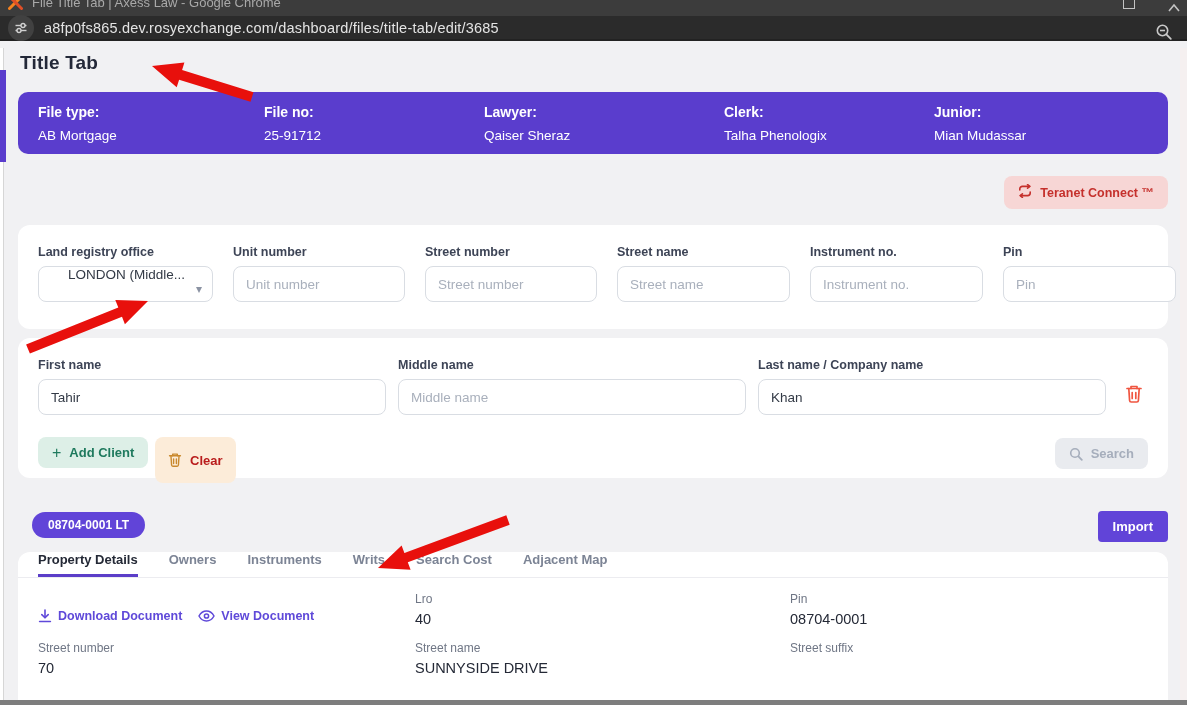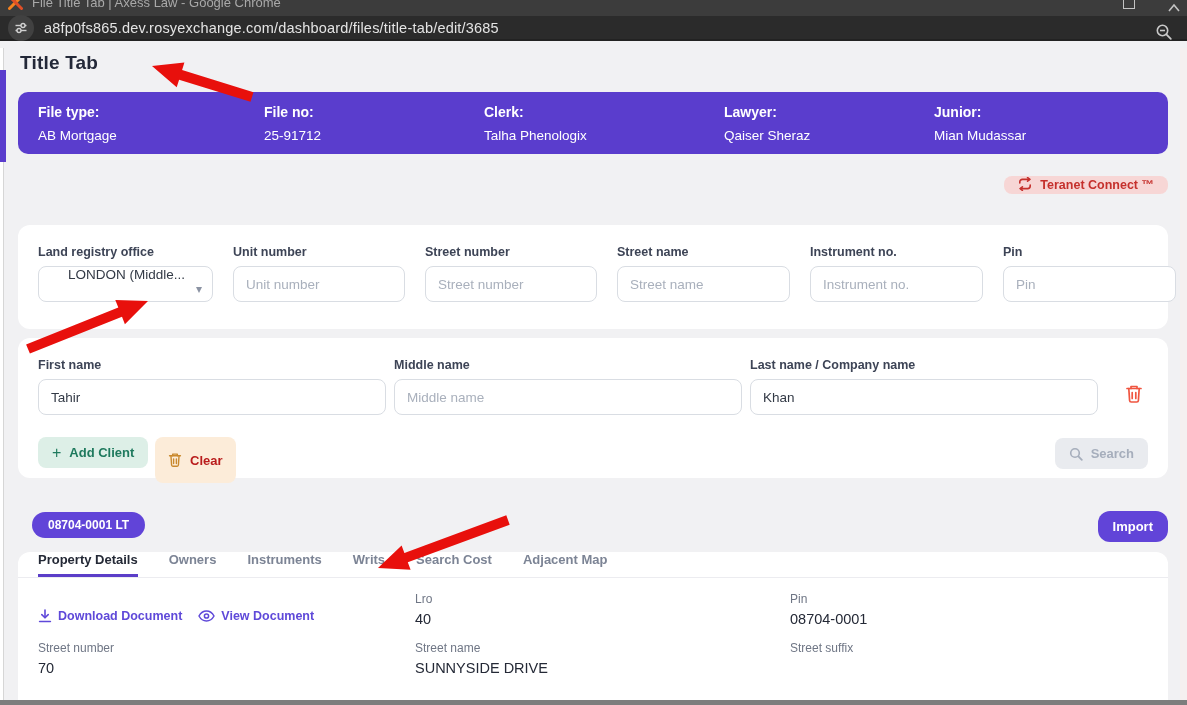--- a/index.html
+++ b/index.html
@@ -52,21 +52,21 @@
   .banner {
     position:absolute; left:18px; top:92px; width:1150px; height:62px;
     background:#5a3dcd; border-radius:10px; color:#fff;
     display:grid; grid-template-columns:226px 220px 240px 210px 1fr;
     padding:12px 0 0 20px;
   }
   .banner .b-label { font-size:14px; font-weight:700; }
   .banner .b-value { font-size:13.5px; font-weight:400; margin-top:8px; }
 
   .teranet-btn {
-    position:absolute; right:19px; top:176px; height:18px;
+    position:absolute; right:19px; top:176px; height:33px;
     background:#f7d6d5; color:#c5302c; border:none; border-radius:8px;
     font-family:inherit; font-size:12.5px; font-weight:700;
     display:flex; align-items:center; gap:8px; padding:0 14px; cursor:pointer;
   }
 
   .card { position:absolute; left:18px; width:1150px; background:#fff; border-radius:12px; }
   .card1 { top:225px; height:104px; }
   .card2 { top:338px; height:140px; }
   .card3 { top:552px; height:170px; }
 
@@ -84,40 +84,40 @@
   }
   .select-box {
     height:36px; border:1px solid #d9dde3; border-radius:8px; background:#fff;
     display:flex; align-items:center; padding:0 10px 0 12px; cursor:pointer;
     font-size:13.5px; color:#333a46;flex-direction:column;
   }
   .select-box .caret { margin-left:auto; color:#8b93a3; font-size:12px; }
 
   .fields-grid2 {
     display:grid; grid-template-columns:348px 348px 348px;
-    column-gap:12px; padding:20px 0 0 20px;gap:8px;
+    column-gap:12px; padding:20px 0 0 20px;
   }
   .del-client { position:absolute; left:1106px; top:46px; width:20px; height:22px; background:none; border:none; color:#f05540; cursor:pointer; padding:0;}
 
   .btn { border:none; border-radius:8px; font-family:inherit; font-weight:700; cursor:pointer; display:inline-flex; align-items:center; gap:8px; }
   .add-client-btn { position:absolute; left:20px; top:99px; height:31px; padding:0 14px; background:#ddefe7; color:#1f7a5e; font-size:13px; }
   .add-client-btn .plus { font-size:16px; font-weight:500; }
   .clear-btn { position:absolute; left:137px; top:99px; height:46px; padding:0 13px; background:#fcecd9; color:#b91c1c; font-size:13px; }
   .search-btn { position:absolute; right:20px; top:100px; height:31px; padding:8px 14px; background:#e9ebef; color:#a6aebc; font-size:13px; }
 
   .parcel-badge {
     position:absolute; left:32px; top:512px; height:26px; padding:0 16px;
     background:#6144d8; color:#fff; font-size:12px; font-weight:700;
     border-radius:13px; display:inline-flex; align-items:center; z-index:5;
     border:none; font-family:inherit; cursor:pointer;
   }
   .import-btn {
     position:absolute; right:19px; top:511px; height:31px; padding:0 15px;
     background:#6144d8; color:#fff; font-size:13px; font-weight:700;
-    border:none; border-radius:12px; font-family:inherit; cursor:pointer; z-index:5;
+    border:none; border-radius:4px; font-family:inherit; cursor:pointer; z-index:5;
   }
 
   .tabs { display:flex; gap:31px; padding:0 20px 0; border-bottom:1px solid #ececf0; }
   .tab { font-size:13px; font-weight:700; color:#7c8495; padding-bottom:10px; cursor:pointer; white-space:nowrap; }
   .tab.active { color:#242936; box-shadow: inset 0 -3px 0 #5b3ec8; }
 
   .details-row { display:grid; grid-template-columns:377px 375px 1fr; padding-left:20px; }
   .details-row.r1 { margin-top:14px; }
   .details-row.r2 { margin-top:14px; }
   .d-label { font-size:12px; color:#6f7685; }
@@ -175,26 +175,26 @@
 <div class="banner">
   <div>
     <div class="b-label">File type:</div>
     <div class="b-value">AB Mortgage</div>
   </div>
   <div>
     <div class="b-label">File no:</div>
     <div class="b-value">25-91712</div>
   </div>
   <div>
+    <div class="b-label">Lawyer:</div>
+    <div class="b-value">Qaiser Sheraz</div>
+  </div>
+  <div>
     <div class="b-label">Clerk:</div>
     <div class="b-value">Talha Phenologix</div>
-  </div>
-  <div>
-    <div class="b-label">Lawyer:</div>
-    <div class="b-value">Qaiser Sheraz</div>
   </div>
   <div>
     <div class="b-label">Junior:</div>
     <div class="b-value">Mian Mudassar</div>
   </div>
 </div>
 
 <button class="teranet-btn">
   <span>
     <svg width="14" height="14" viewBox="0 0 14 14" fill="none" stroke="#c5302c" stroke-width="1.6" stroke-linecap="round" stroke-linejoin="round">

